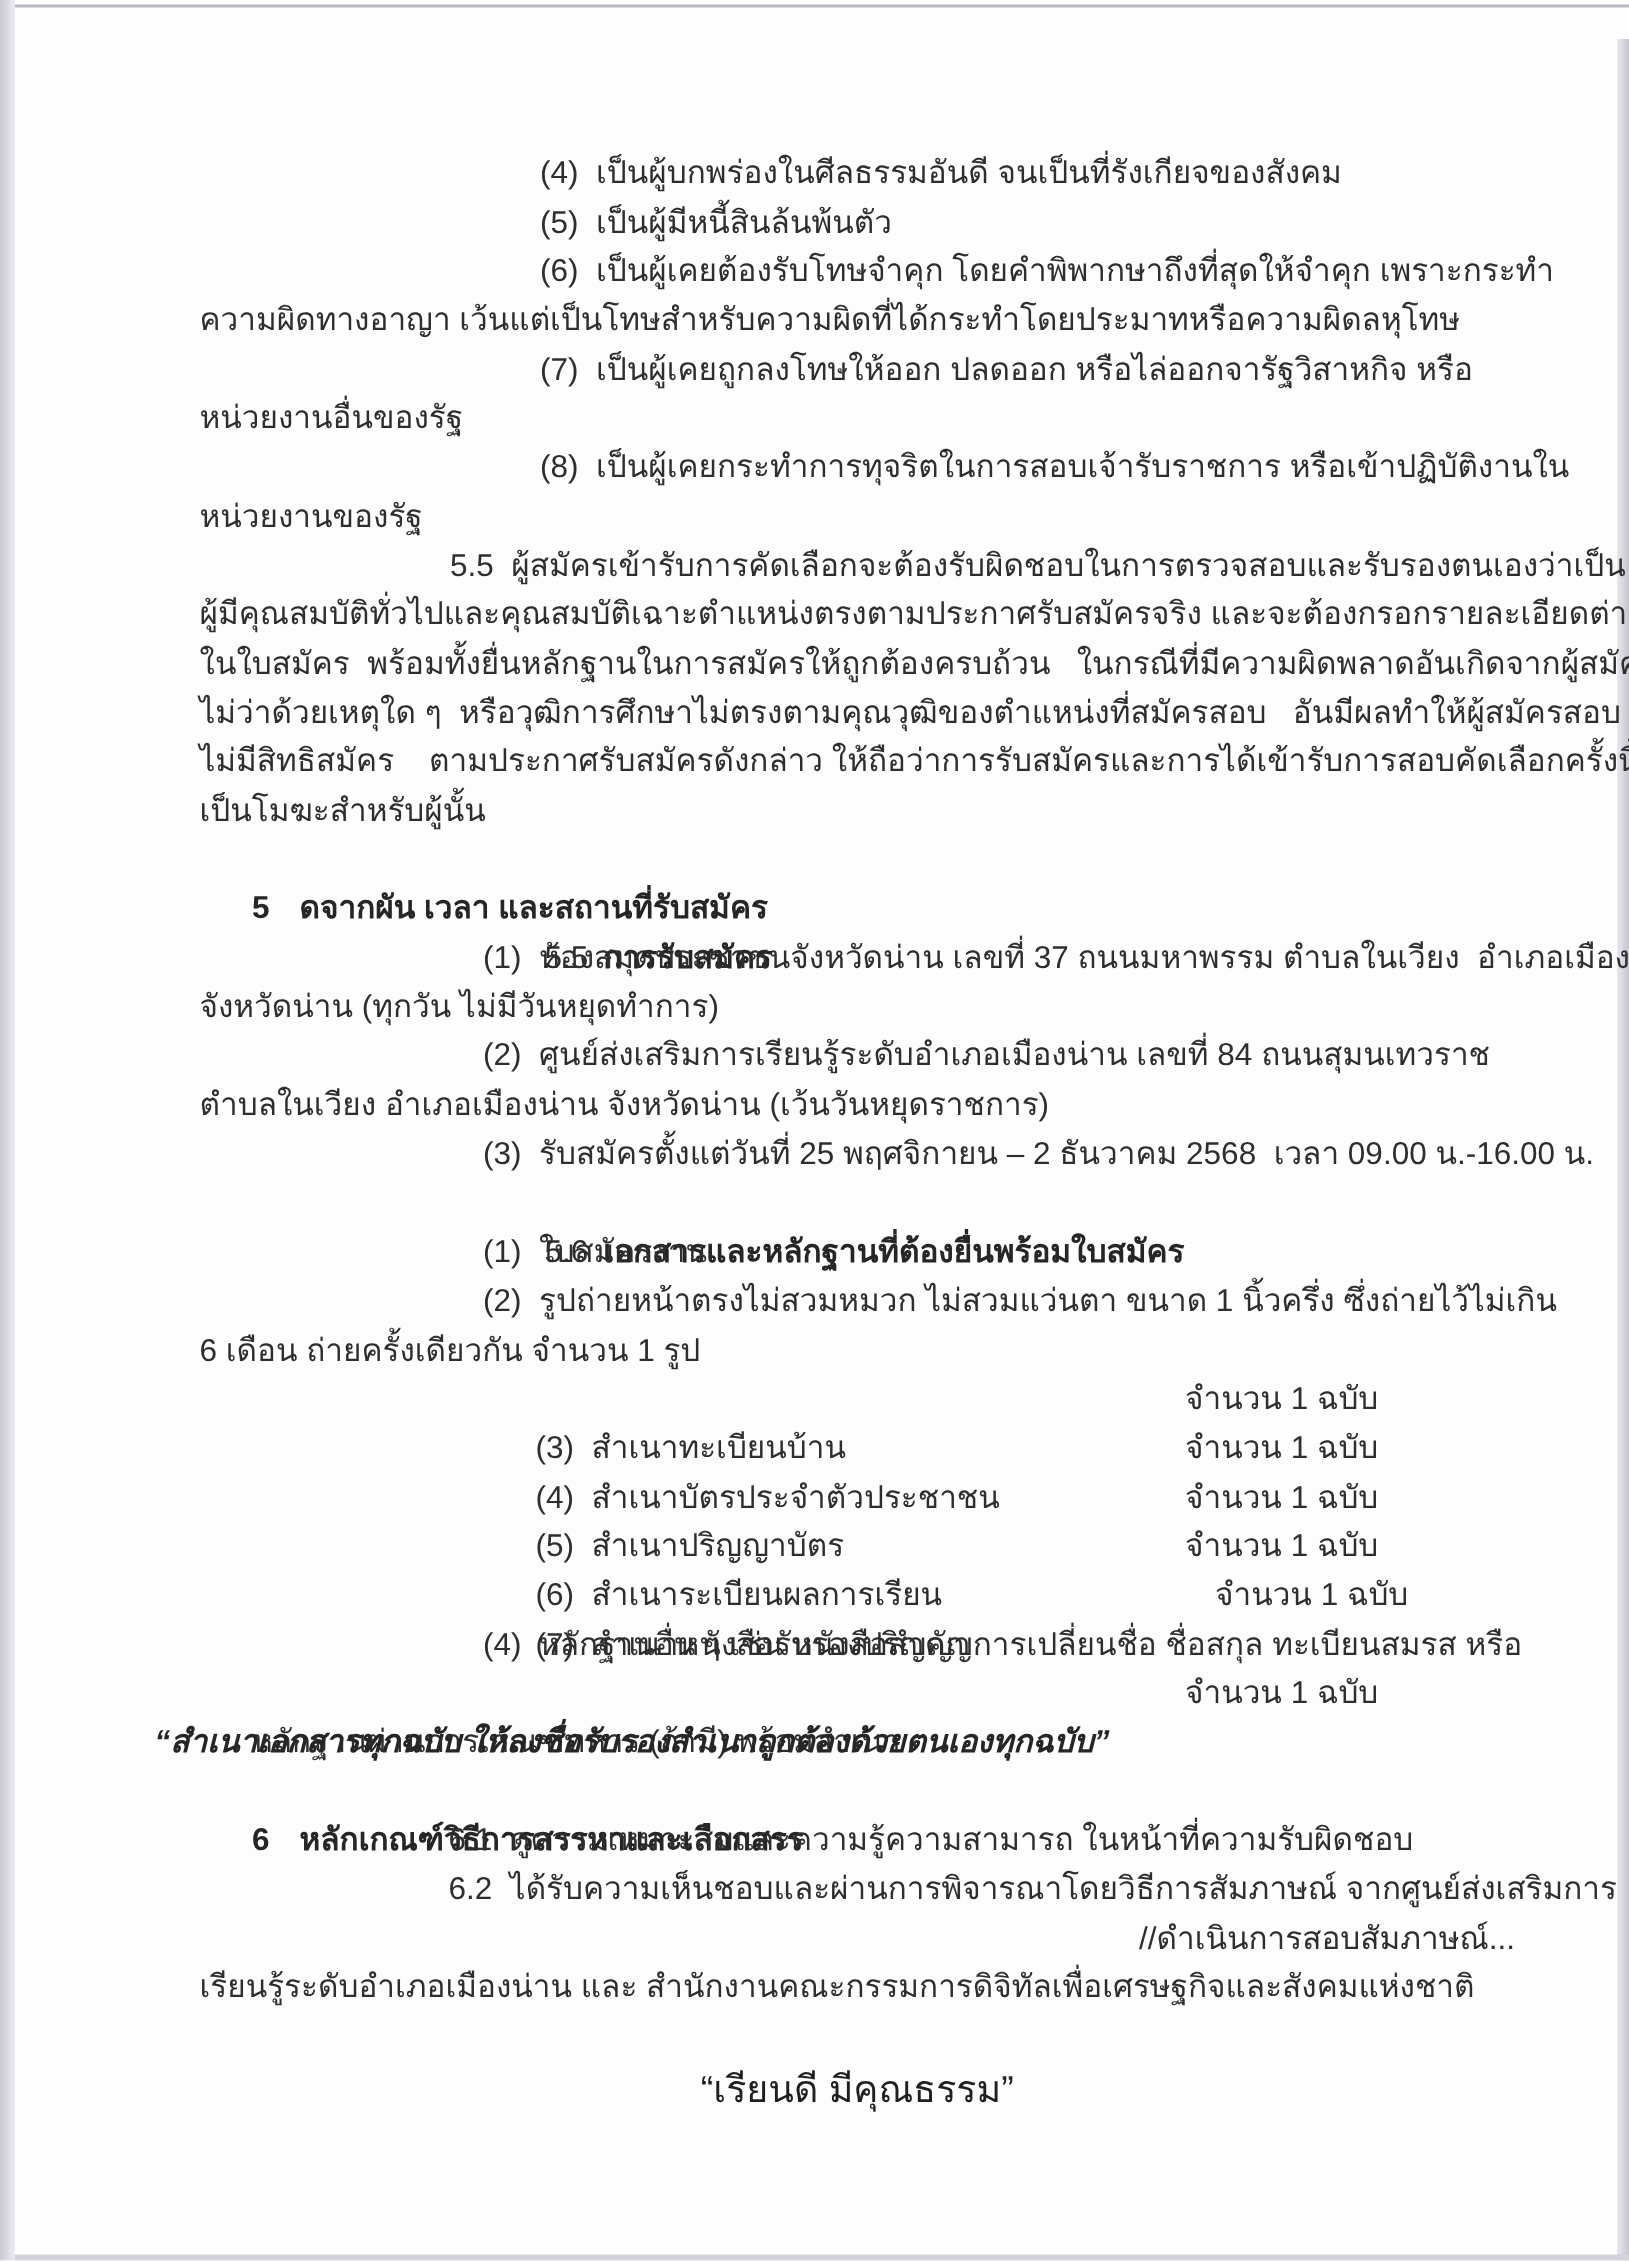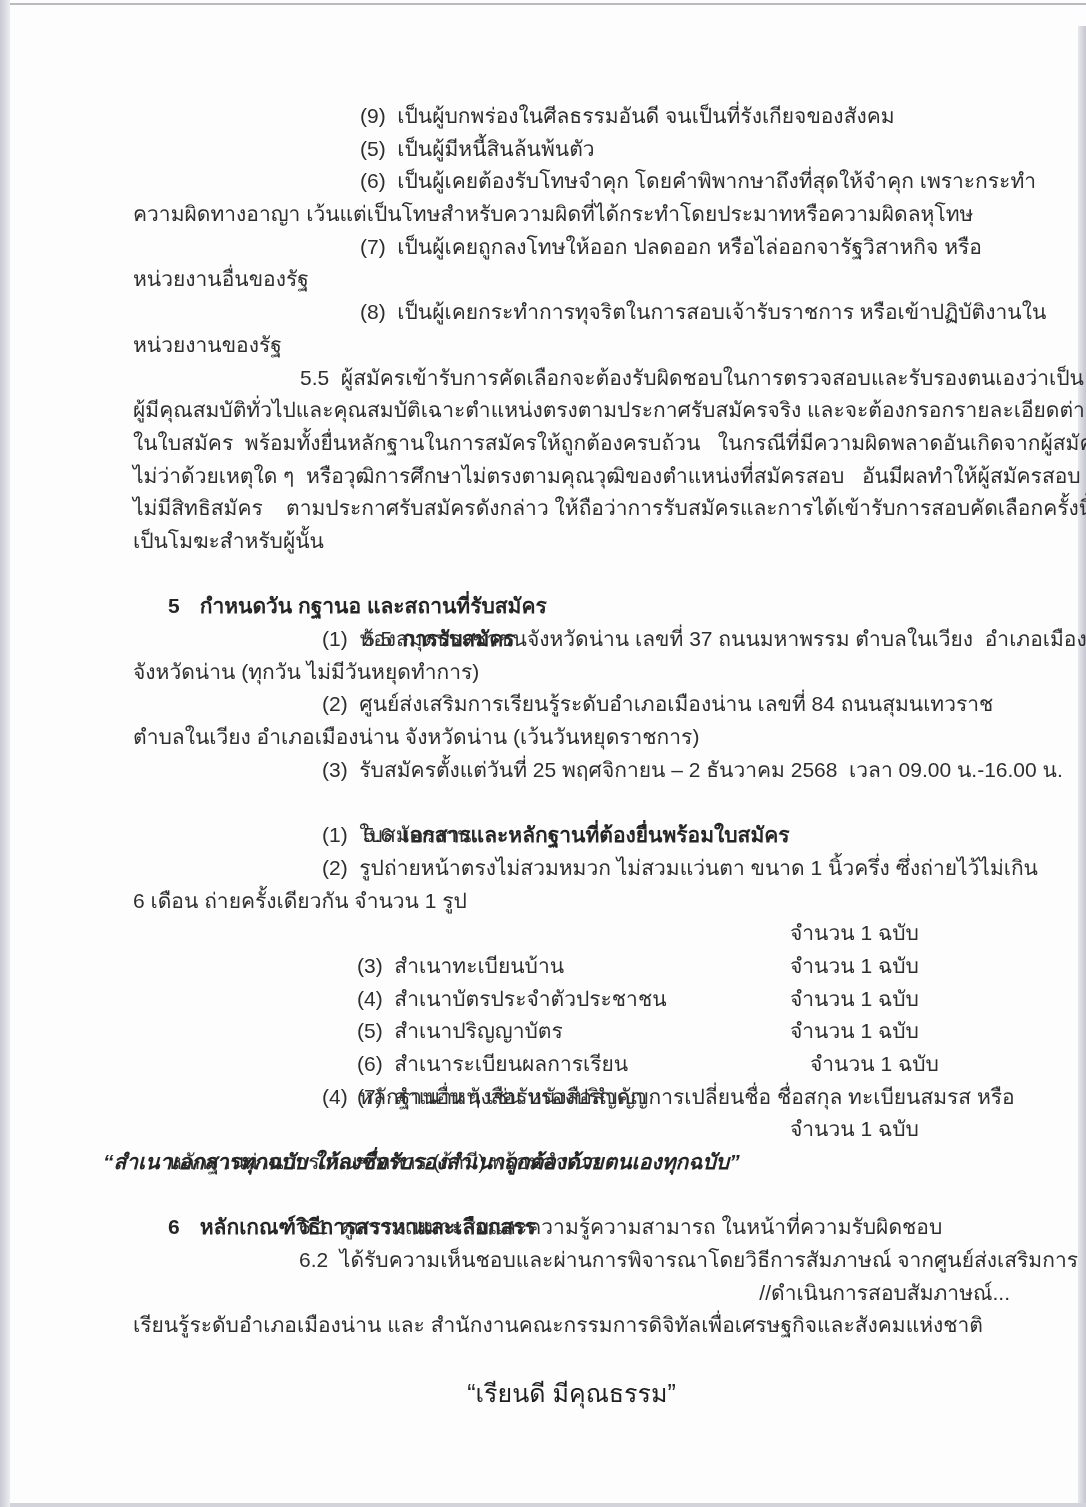--- a/index.html
+++ b/index.html
@@ -58,38 +58,38 @@
 <body>
 
 <div class="photo">
   <div class="edge-top"></div>
   <div class="edge-left"></div>
   <div class="edge-right"></div>
   <div class="edge-bottom"></div>
 
   <div class="page">
 
-    <div class="line ind-list">(9)  เป็นผู้บกพร่องในศีลธรรมอันดี จนเป็นที่รังเกียจของสังคม</div>
+    <div class="line ind-list">(4)  เป็นผู้บกพร่องในศีลธรรมอันดี จนเป็นที่รังเกียจของสังคม</div>
     <div class="line ind-list">(5)  เป็นผู้มีหนี้สินล้นพ้นตัว</div>
     <div class="line ind-list">(6)  เป็นผู้เคยต้องรับโทษจำคุก โดยคำพิพากษาถึงที่สุดให้จำคุก เพราะกระทำ</div>
     <div class="line">ความผิดทางอาญา เว้นแต่เป็นโทษสำหรับความผิดที่ได้กระทำโดยประมาทหรือความผิดลหุโทษ</div>
     <div class="line ind-list">(7)  เป็นผู้เคยถูกลงโทษให้ออก ปลดออก หรือไล่ออกจารัฐวิสาหกิจ หรือ</div>
     <div class="line">หน่วยงานอื่นของรัฐ</div>
     <div class="line ind-list">(8)  เป็นผู้เคยกระทำการทุจริตในการสอบเจ้ารับราชการ หรือเข้าปฏิบัติงานใน</div>
     <div class="line">หน่วยงานของรัฐ</div>
 
     <div class="line ind-para">5.5  ผู้สมัครเข้ารับการคัดเลือกจะต้องรับผิดชอบในการตรวจสอบและรับรองตนเองว่าเป็น</div>
     <div class="line">ผู้มีคุณสมบัติทั่วไปและคุณสมบัติเฉาะตำแหน่งตรงตามประกาศรับสมัครจริง และจะต้องกรอกรายละเอียดต่าง ๆ</div>
     <div class="line">ในใบสมัคร  พร้อมทั้งยื่นหลักฐานในการสมัครให้ถูกต้องครบถ้วน   ในกรณีที่มีความผิดพลาดอันเกิดจากผู้สมัคร</div>
     <div class="line">ไม่ว่าด้วยเหตุใด ๆ  หรือวุฒิการศึกษาไม่ตรงตามคุณวุฒิของตำแหน่งที่สมัครสอบ   อันมีผลทำให้ผู้สมัครสอบ</div>
     <div class="line">ไม่มีสิทธิสมัคร    ตามประกาศรับสมัครดังกล่าว ให้ถือว่าการรับสมัครและการได้เข้ารับการสอบคัดเลือกครั้งนี้</div>
     <div class="line">เป็นโมฆะสำหรับผู้นั้น</div>
 
     <div class="line bold">
-      <span class="h-num">5</span><span>กำหนดวัน กฐานอ และสถานที่รับสมัคร</span>
+      <span class="h-num">5</span><span>ดจากผัน เวลา และสถานที่รับสมัคร</span>
     </div>
 
     <div class="line ind-sub">
       <span class="sh-num">5.5</span><span class="bold">การรับสมัคร</span>
     </div>
 
     <div class="line ind-item">(1)  ห้องสมุดประชาชนจังหวัดน่าน เลขที่ 37 ถนนมหาพรรม ตำบลในเวียง  อำเภอเมืองน่าน</div>
     <div class="line">จังหวัดน่าน (ทุกวัน ไม่มีวันหยุดทำการ)</div>
     <div class="line ind-item">(2)  ศูนย์ส่งเสริมการเรียนรู้ระดับอำเภอเมืองน่าน เลขที่ 84 ถนนสุมนเทวราช</div>
     <div class="line">ตำบลในเวียง อำเภอเมืองน่าน จังหวัดน่าน (เว้นวันหยุดราชการ)</div>

